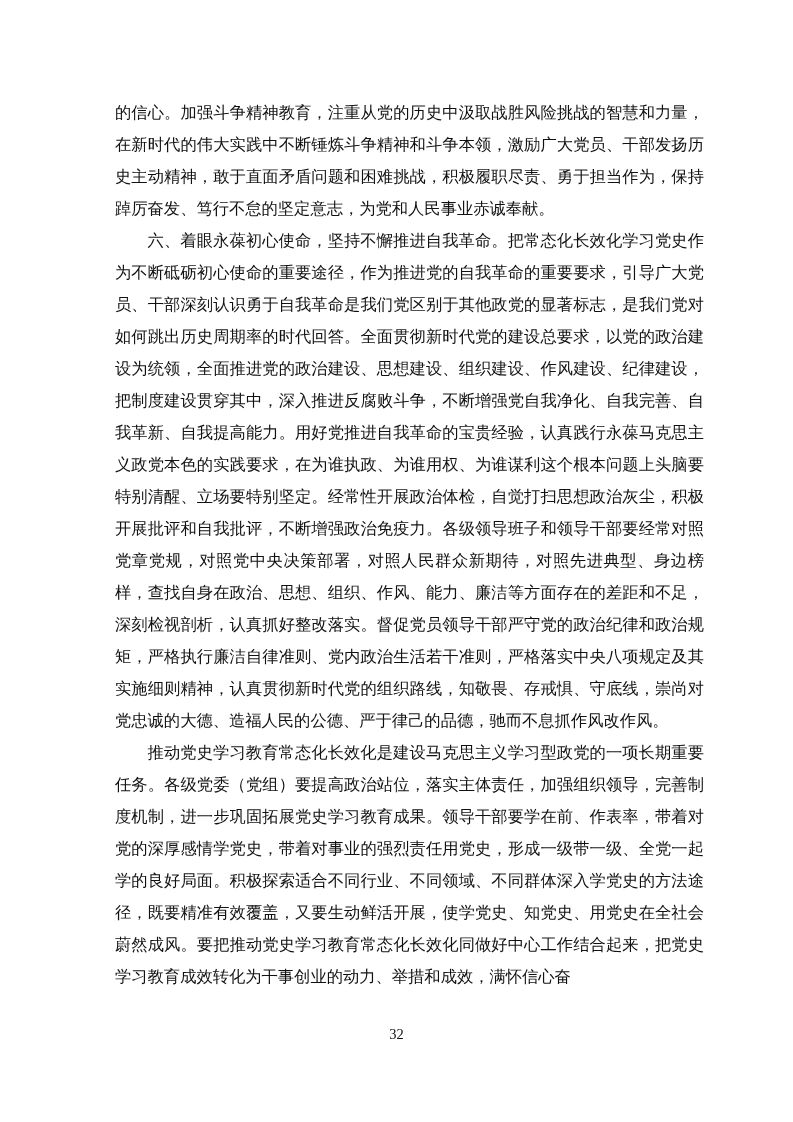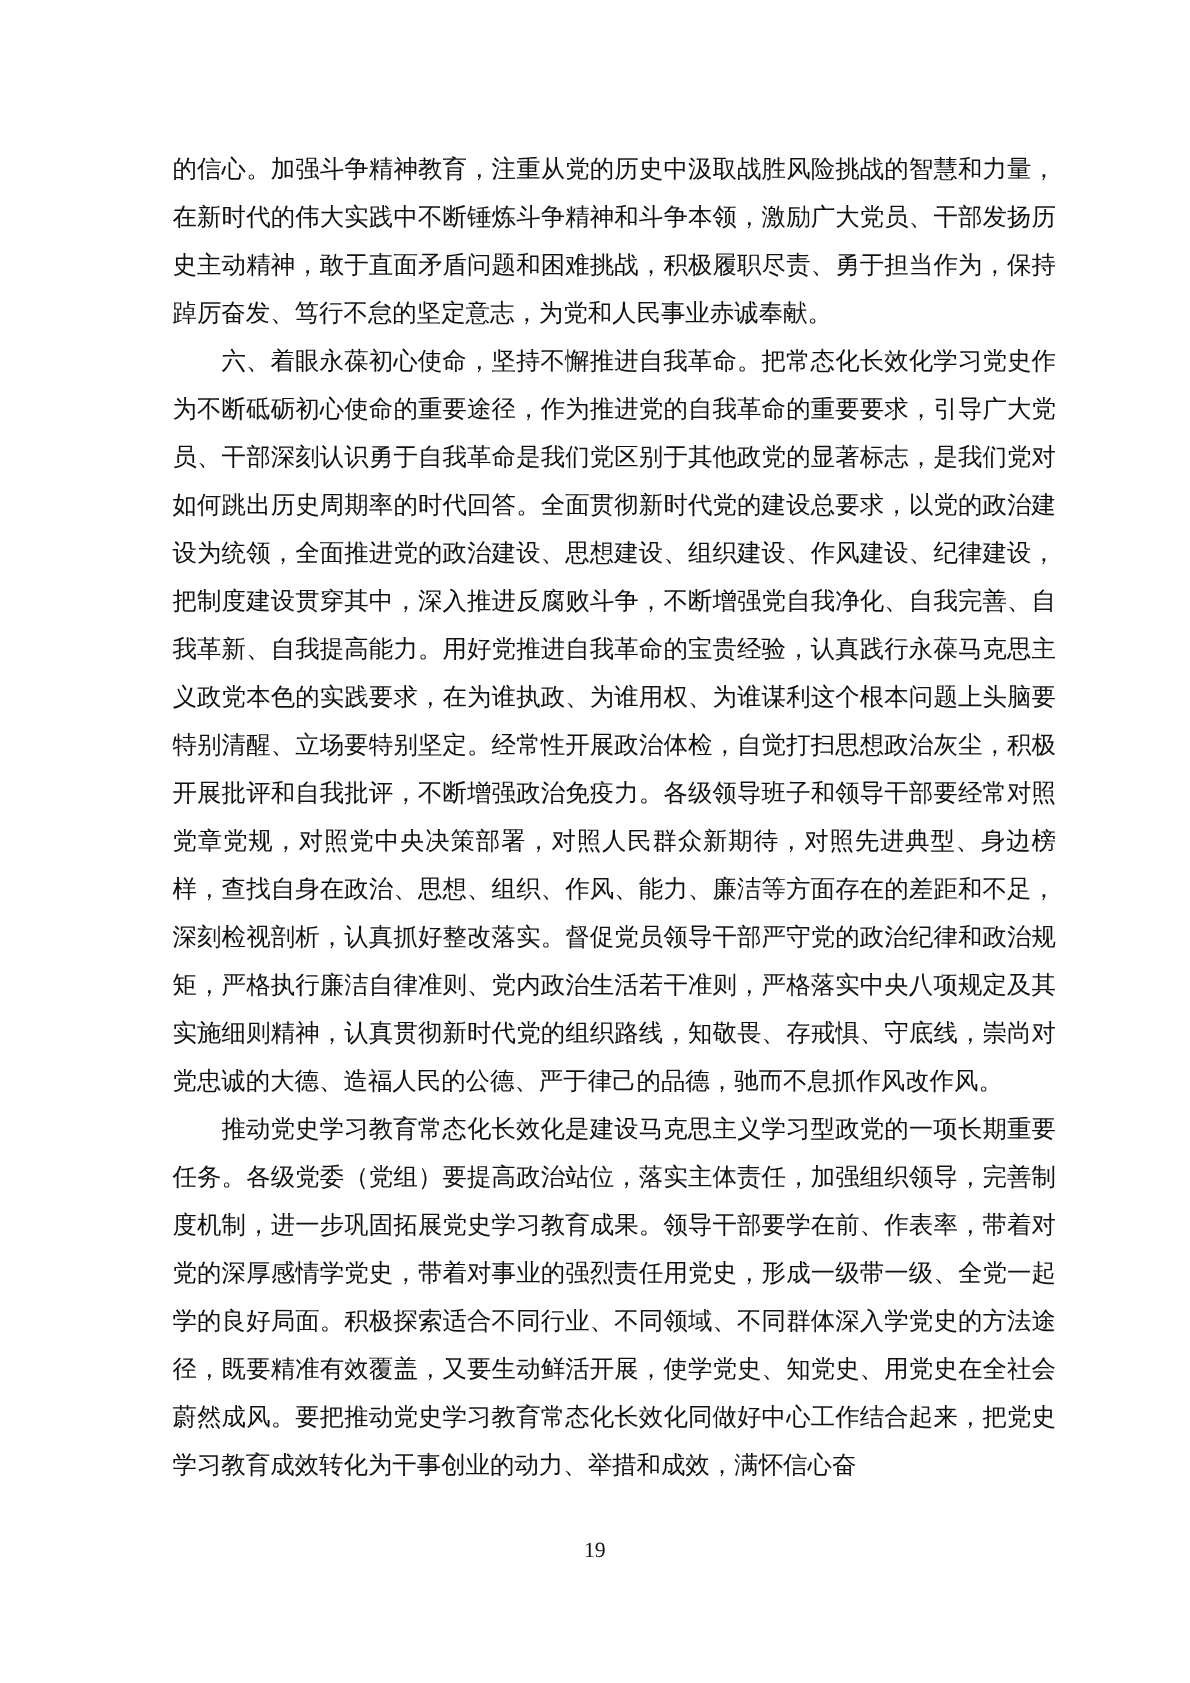--- a/index.html
+++ b/index.html
@@ -53,15 +53,15 @@
 </head>
 <body>
 
 <div class="page">
   <div class="text-body">
     <p class="para no-indent">的信心。加强斗争精神教育，注重从党的历史中汲取战胜风险挑战的智慧和力量，在新时代的伟大实践中不断锤炼斗争精神和斗争本领，激励广大党员、干部发扬历史主动精神，敢于直面矛盾问题和困难挑战，积极履职尽责、勇于担当作为，保持踔厉奋发、笃行不怠的坚定意志，为党和人民事业赤诚奉献。</p>
     <p class="para">六、着眼永葆初心使命，坚持不懈推进自我革命。把常态化长效化学习党史作为不断砥砺初心使命的重要途径，作为推进党的自我革命的重要要求，引导广大党员、干部深刻认识勇于自我革命是我们党区别于其他政党的显著标志，是我们党对如何跳出历史周期率的时代回答。全面贯彻新时代党的建设总要求，以党的政治建设为统领，全面推进党的政治建设、思想建设、组织建设、作风建设、纪律建设，把制度建设贯穿其中，深入推进反腐败斗争，不断增强党自我净化、自我完善、自我革新、自我提高能力。用好党推进自我革命的宝贵经验，认真践行永葆马克思主义政党本色的实践要求，在为谁执政、为谁用权、为谁谋利这个根本问题上头脑要特别清醒、立场要特别坚定。经常性开展政治体检，自觉打扫思想政治灰尘，积极开展批评和自我批评，不断增强政治免疫力。各级领导班子和领导干部要经常对照党章党规，对照党中央决策部署，对照人民群众新期待，对照先进典型、身边榜样，查找自身在政治、思想、组织、作风、能力、廉洁等方面存在的差距和不足，深刻检视剖析，认真抓好整改落实。督促党员领导干部严守党的政治纪律和政治规矩，严格执行廉洁自律准则、党内政治生活若干准则，严格落实中央八项规定及其实施细则精神，认真贯彻新时代党的组织路线，知敬畏、存戒惧、守底线，崇尚对党忠诚的大德、造福人民的公德、严于律己的品德，驰而不息抓作风改作风。</p>
     <p class="para">推动党史学习教育常态化长效化是建设马克思主义学习型政党的一项长期重要任务。各级党委（党组）要提高政治站位，落实主体责任，加强组织领导，完善制度机制，进一步巩固拓展党史学习教育成果。领导干部要学在前、作表率，带着对党的深厚感情学党史，带着对事业的强烈责任用党史，形成一级带一级、全党一起学的良好局面。积极探索适合不同行业、不同领域、不同群体深入学党史的方法途径，既要精准有效覆盖，又要生动鲜活开展，使学党史、知党史、用党史在全社会蔚然成风。要把推动党史学习教育常态化长效化同做好中心工作结合起来，把党史学习教育成效转化为干事创业的动力、举措和成效，满怀信心奋</p>
   </div>
   <div class="footer">
-    <span>19</span>
+    <span>32</span>
   </div>
 </div>
 
 </body></html>

